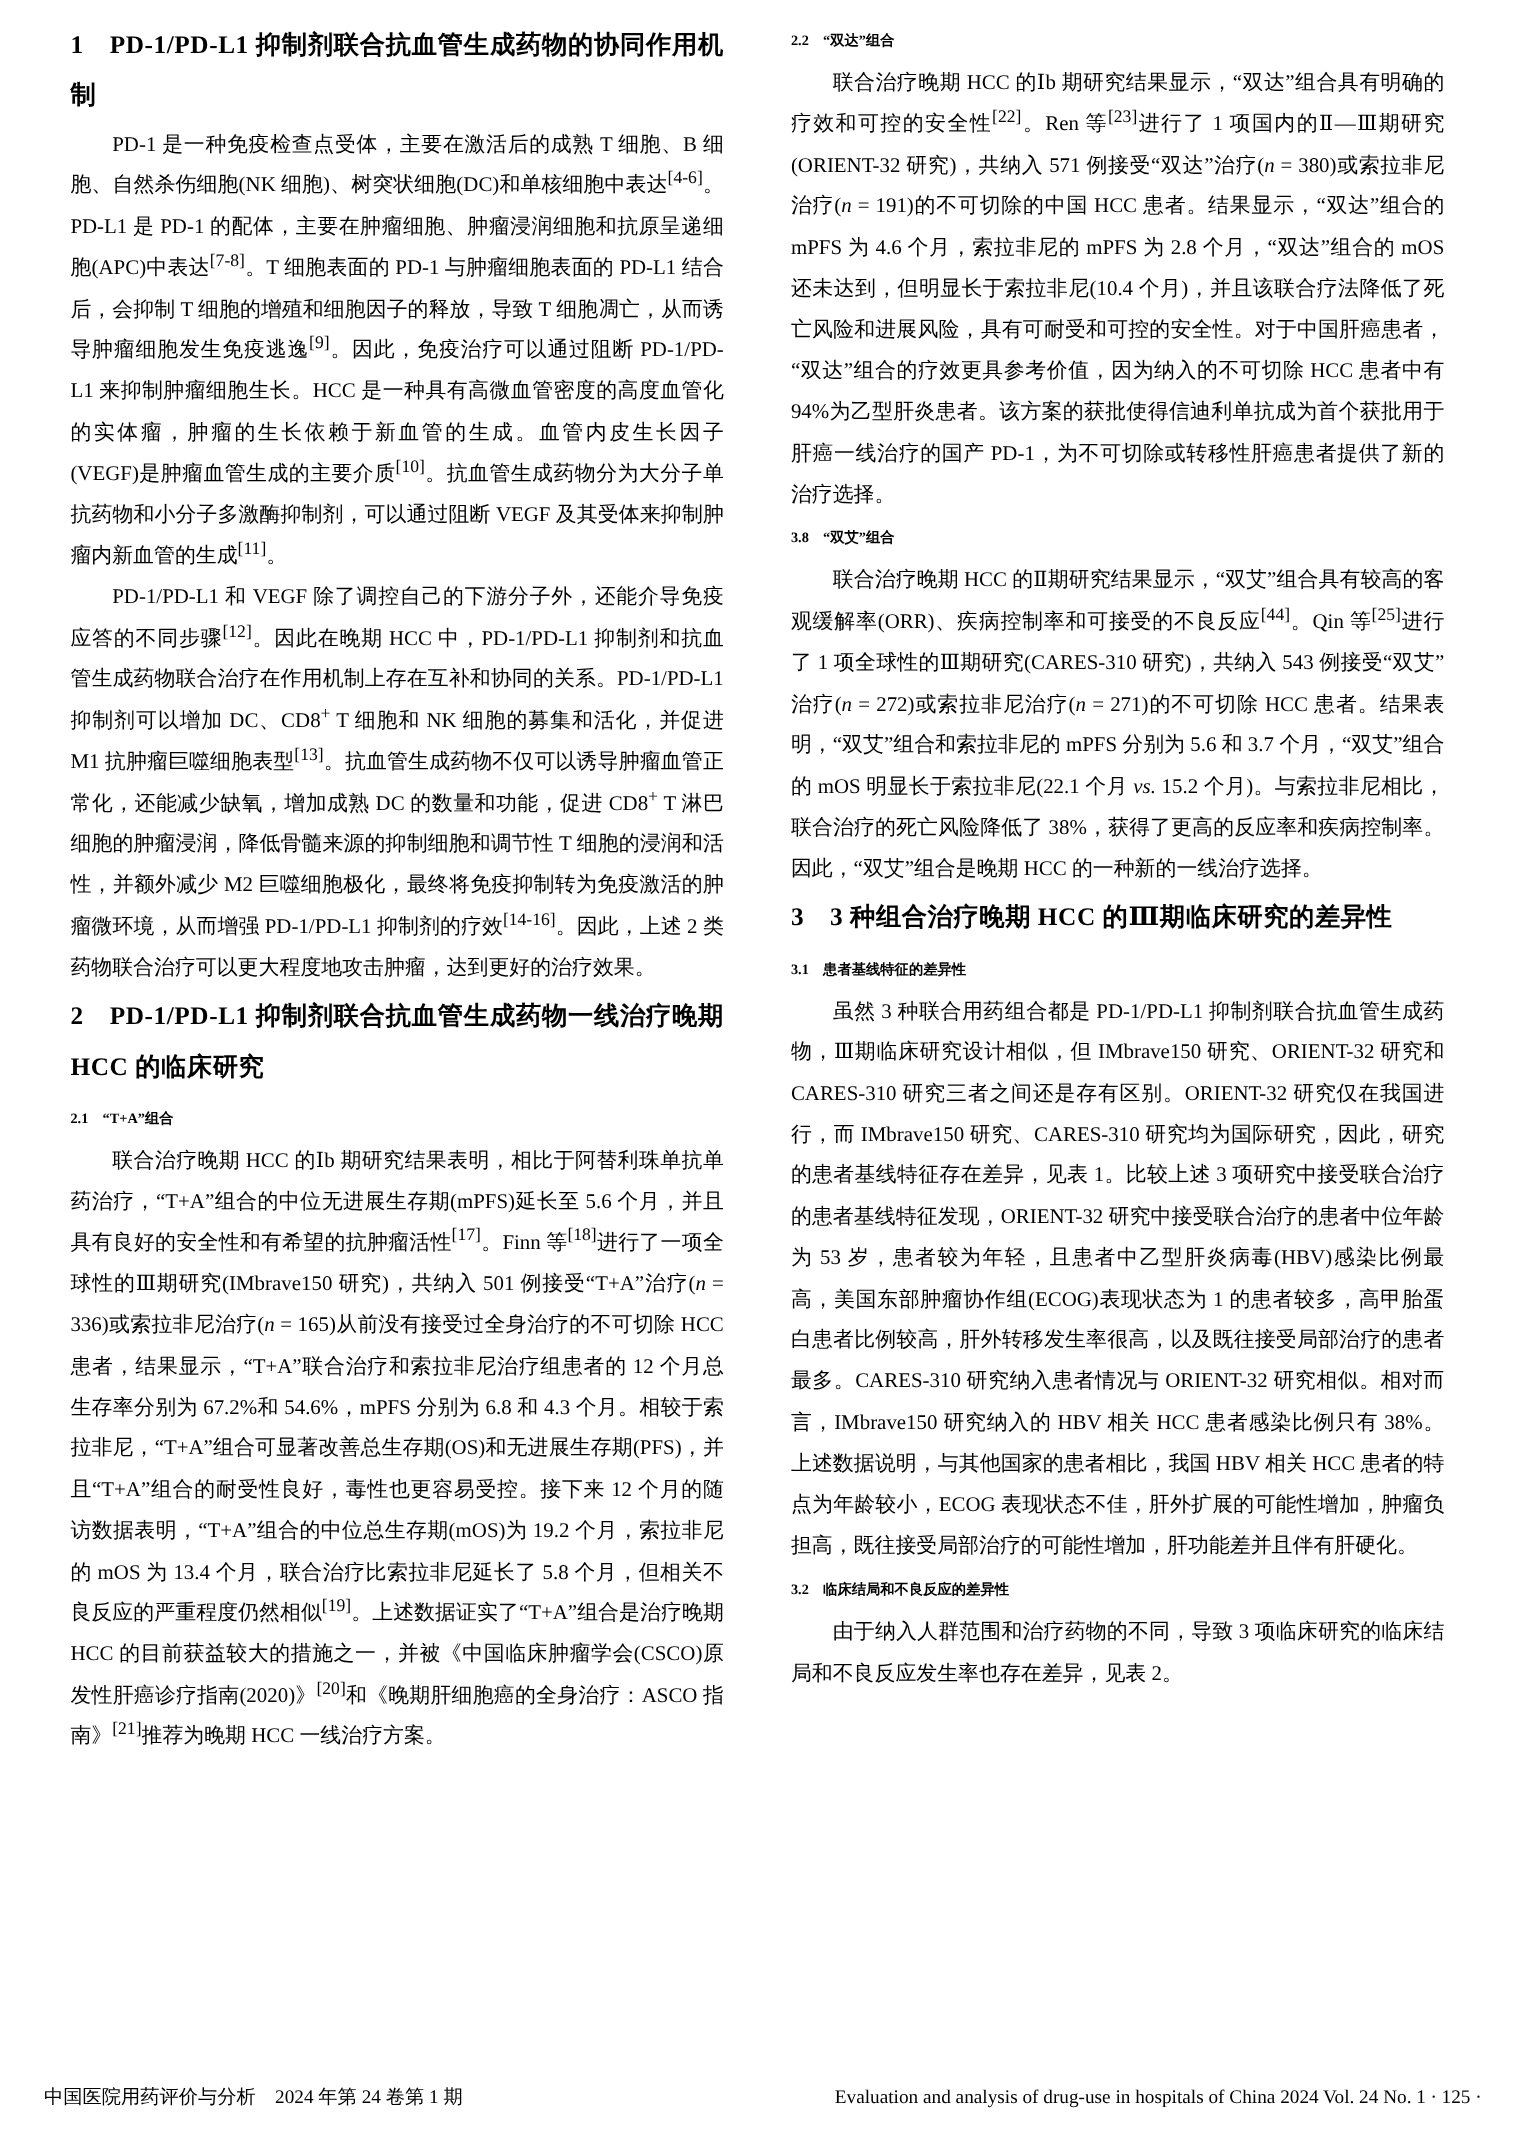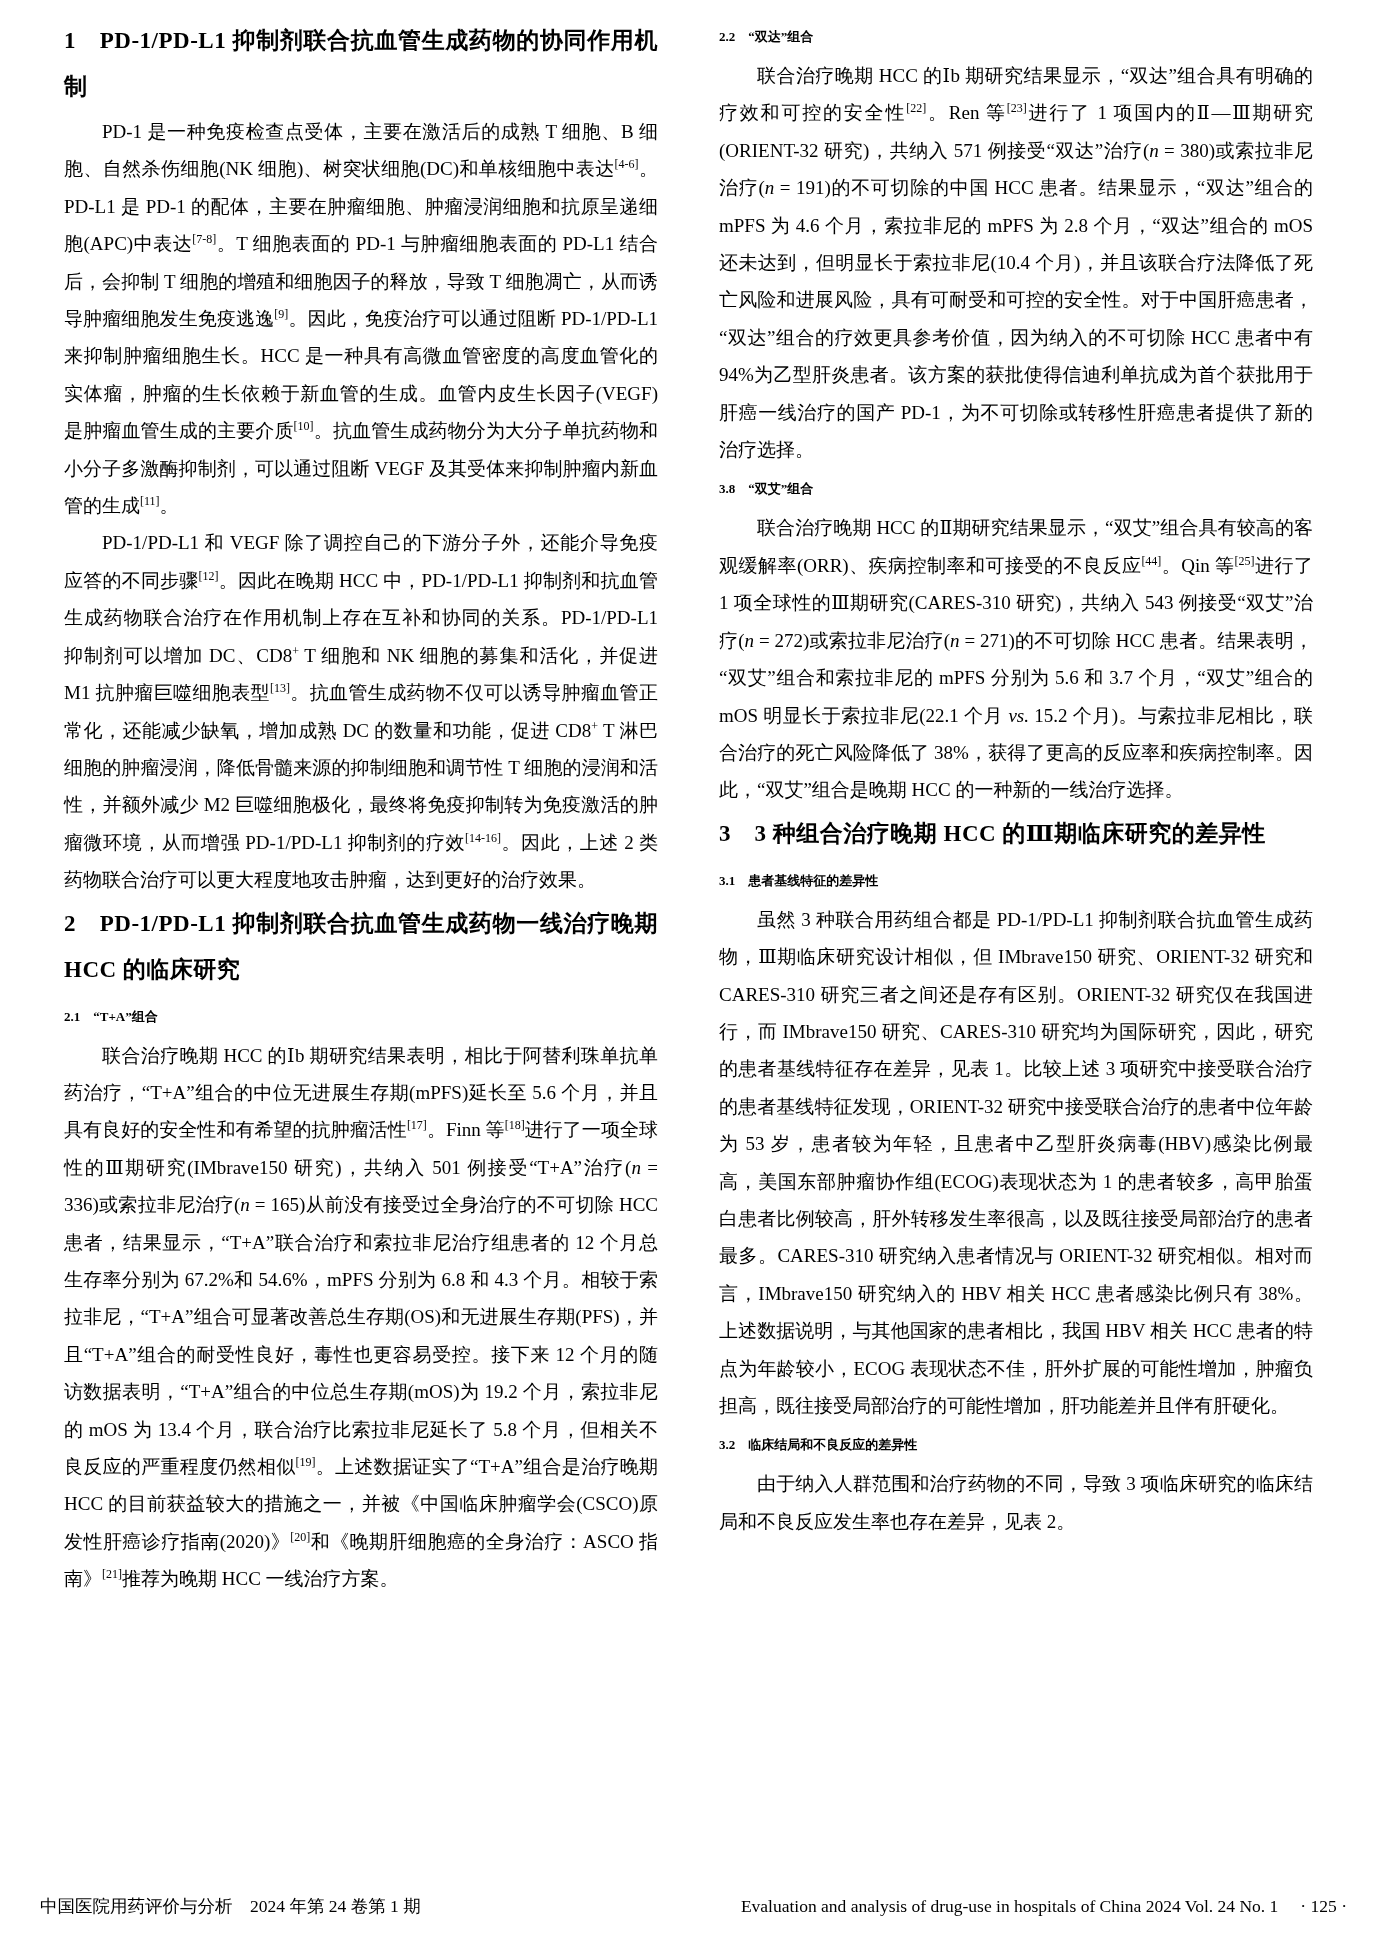--- a/index.html
+++ b/index.html
@@ -16,28 +16,28 @@
     text-align:justify;letter-spacing:0.5px;
   }
   .h2{
     font-size:13px;font-weight:700;line-height:41px;margin:0;
     text-align:justify;
   }
   .p{
     font-size:19px;line-height:37.4px;margin:0;
     text-align:justify;text-indent:2em;
   }
-  .p sup{font-size:12px;line-height:0;vertical-align:super;}
+  .p sup{font-size:16px;line-height:0;vertical-align:super;}
   .p i{font-style:italic;}
   .footer{
     position:absolute;left:40px;right:28px;bottom:22px;
     display:flex;justify-content:space-between;align-items:center;
     font-size:17.5px;
   }
-  .footer .en{display:flex;gap:22px;align-items:baseline;}
+  .footer .en{display:flex;gap:4px;align-items:baseline;}
 </style>
 </head>
 <body>
 
 <div class="page">
   <div class="columns">
     <div class="col" id="col-left">
         <div class="h1">1　PD-1/PD-L1 抑制剂联合抗血管生成药物的协同作用机制</div>
         <div class="p">PD-1 是一种免疫检查点受体，主要在激活后的成熟 T 细胞、B 细胞、自然杀伤细胞(NK 细胞)、树突状细胞(DC)和单核细胞中表达<sup>[4-6]</sup>。PD-L1 是 PD-1 的配体，主要在肿瘤细胞、肿瘤浸润细胞和抗原呈递细胞(APC)中表达<sup>[7-8]</sup>。T 细胞表面的 PD-1 与肿瘤细胞表面的 PD-L1 结合后，会抑制 T 细胞的增殖和细胞因子的释放，导致 T 细胞凋亡，从而诱导肿瘤细胞发生免疫逃逸<sup>[9]</sup>。因此，免疫治疗可以通过阻断 PD-1/PD-L1 来抑制肿瘤细胞生长。HCC 是一种具有高微血管密度的高度血管化的实体瘤，肿瘤的生长依赖于新血管的生成。血管内皮生长因子(VEGF)是肿瘤血管生成的主要介质<sup>[10]</sup>。抗血管生成药物分为大分子单抗药物和小分子多激酶抑制剂，可以通过阻断 VEGF 及其受体来抑制肿瘤内新血管的生成<sup>[11]</sup>。</div>
         <div class="p">PD-1/PD-L1 和 VEGF 除了调控自己的下游分子外，还能介导免疫应答的不同步骤<sup>[12]</sup>。因此在晚期 HCC 中，PD-1/PD-L1 抑制剂和抗血管生成药物联合治疗在作用机制上存在互补和协同的关系。PD-1/PD-L1 抑制剂可以增加 DC、CD8<sup>+</sup> T 细胞和 NK 细胞的募集和活化，并促进 M1 抗肿瘤巨噬细胞表型<sup>[13]</sup>。抗血管生成药物不仅可以诱导肿瘤血管正常化，还能减少缺氧，增加成熟 DC 的数量和功能，促进 CD8<sup>+</sup> T 淋巴细胞的肿瘤浸润，降低骨髓来源的抑制细胞和调节性 T 细胞的浸润和活性，并额外减少 M2 巨噬细胞极化，最终将免疫抑制转为免疫激活的肿瘤微环境，从而增强 PD-1/PD-L1 抑制剂的疗效<sup>[14-16]</sup>。因此，上述 2 类药物联合治疗可以更大程度地攻击肿瘤，达到更好的治疗效果。</div>

